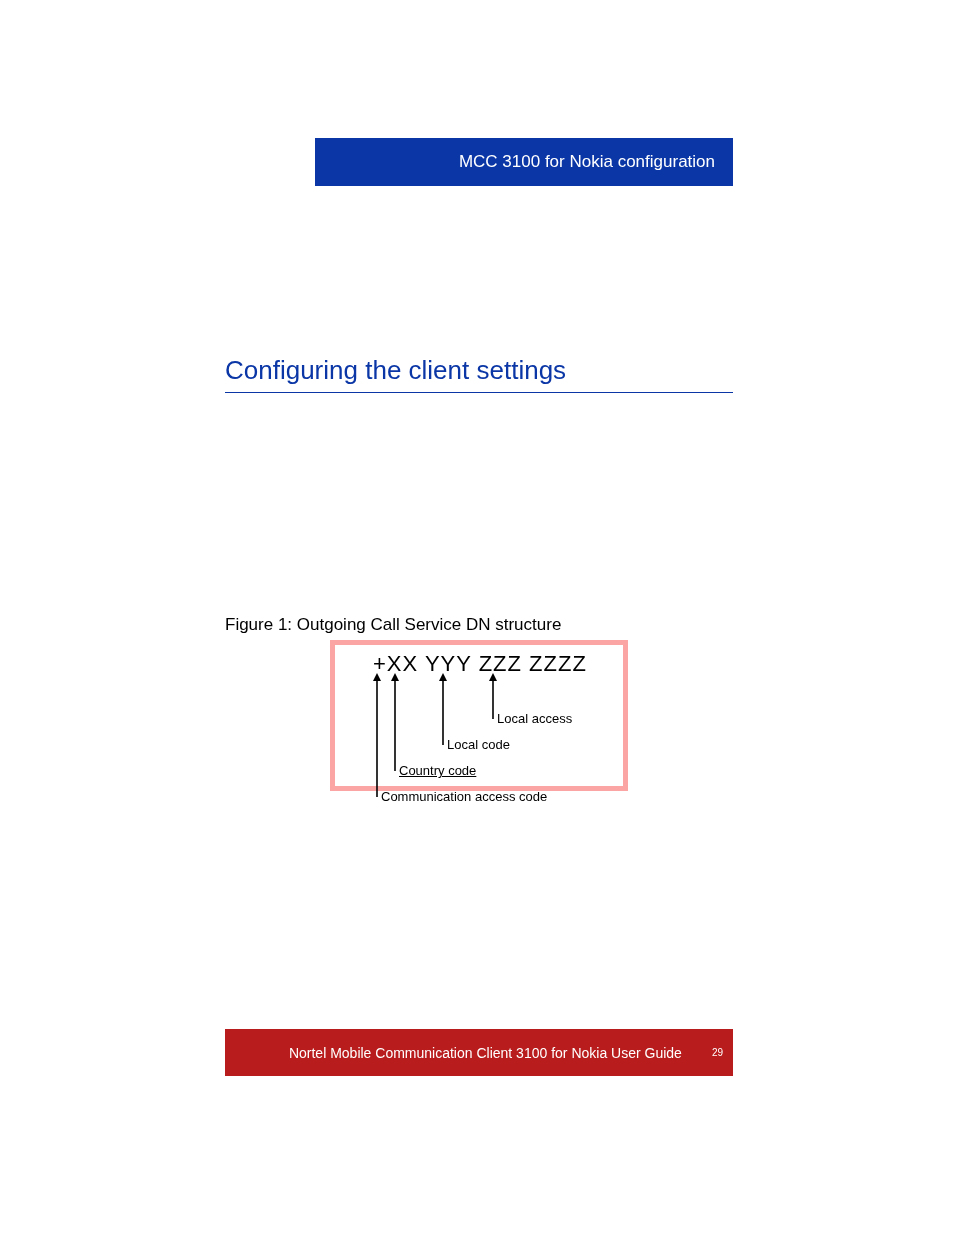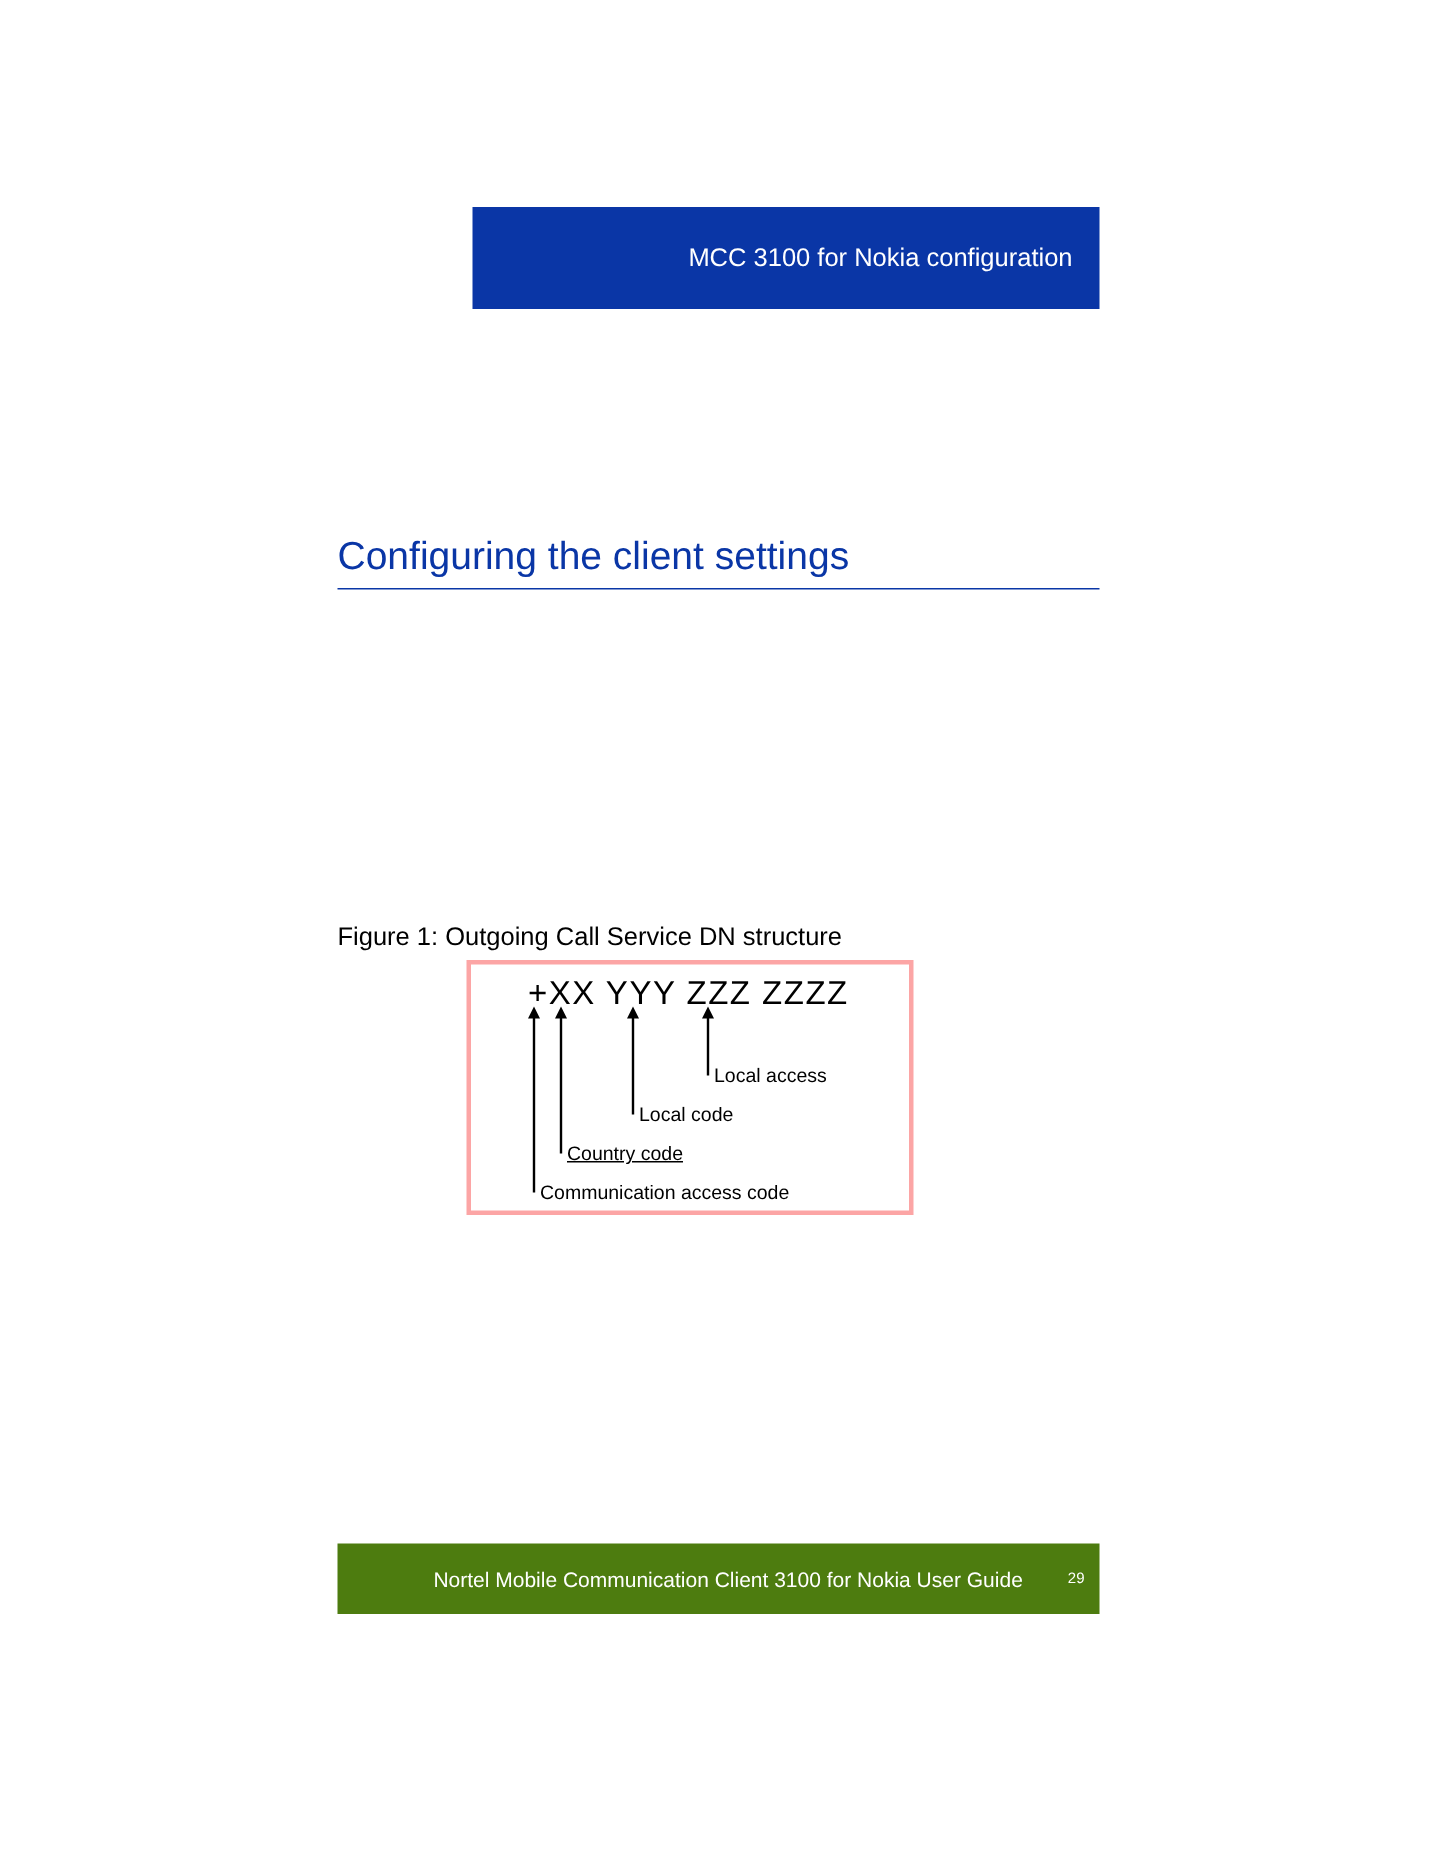--- a/index.html
+++ b/index.html
@@ -10,21 +10,21 @@
     background: #ffffff;
     font-family: "Helvetica Neue", Arial, sans-serif;
     position: relative;
     color: #000;
   }
   .header-bar {
     position: absolute;
     top: 138px;
     left: 315px;
     width: 418px;
-    height: 68px;
+    height: 48px;
     background: #0a36a6;
     display: flex;
     align-items: center;
     justify-content: flex-end;
     padding-right: 18px;
     box-sizing: border-box;
   }
   .header-bar span {
     color: #ffffff;
     font-size: 17px;
@@ -46,24 +46,24 @@
     position: absolute;
     top: 615px;
     left: 225px;
     font-size: 17px;
     font-weight: 300;
     color: #000;
   }
   .figure-box {
     position: absolute;
     top: 640px;
-    left: 311px;
+    left: 330px;
     width: 298px;
-    height: 170px;
-    border: 3px solid #fca5a5;
+    height: 151px;
+    border: 5px solid #fca5a5;
     box-sizing: border-box;
   }
   .dn-text {
     position: absolute;
     top: 6px;
     left: 38px;
     font-family: Arial, sans-serif;
     font-size: 22px;
     font-weight: 400;
     letter-spacing: 1px;
@@ -75,21 +75,21 @@
     font-size: 13px;
     color: #000;
     white-space: nowrap;
   }
   .footer-bar {
     position: absolute;
     top: 1029px;
     left: 225px;
     width: 508px;
     height: 47px;
-    background: #4d7c0f;
+    background: #b91c1c;
     display: flex;
     align-items: center;
     justify-content: flex-end;
     padding-right: 10px;
     box-sizing: border-box;
     color: #fff;
     padding-left: 36px;
   }
   .footer-title {
     font-size: 14px;

